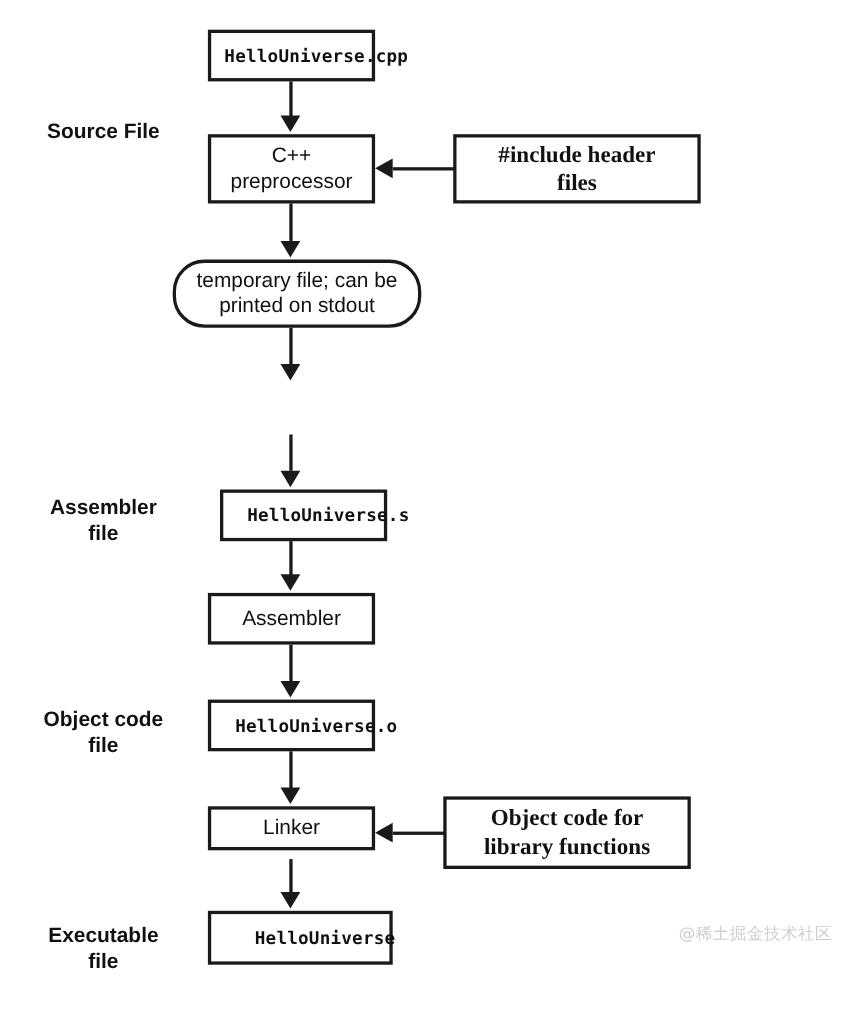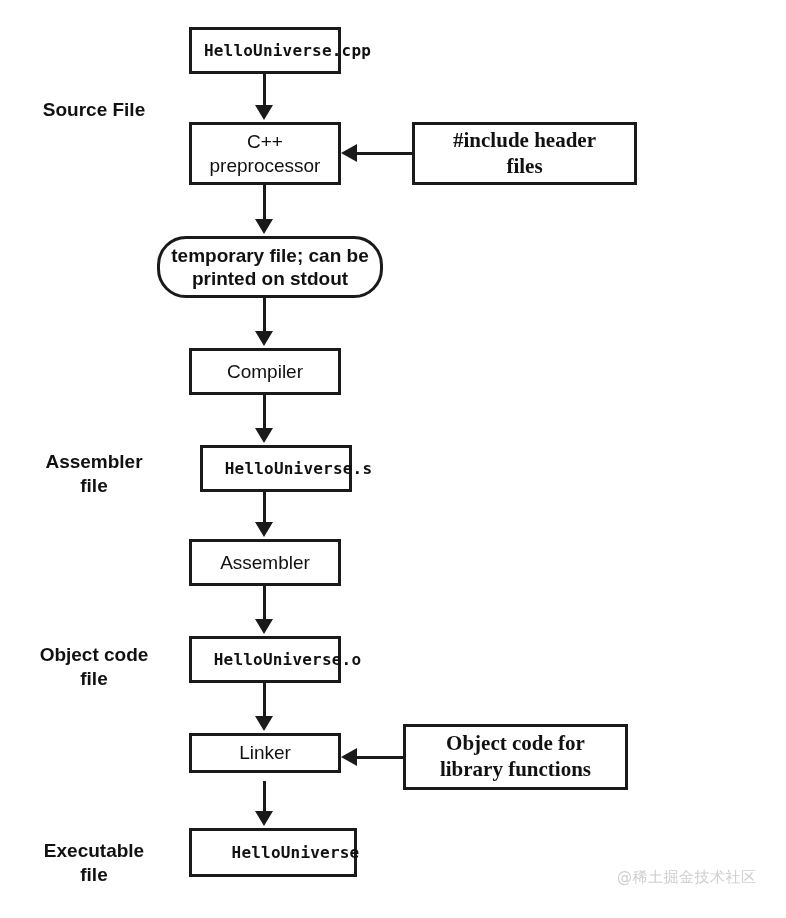--- a/index.html
+++ b/index.html
@@ -37,21 +37,21 @@
     padding-left: 45px;
   }
   .node.proc {
     font-family: "Liberation Sans", sans-serif;
     font-size: 19px;
     font-weight: 400;
   }
   .node.note {
     font-family: "Liberation Sans", sans-serif;
     font-size: 19px;
-    font-weight: 700;
+    font-weight: 400;
     border-radius: 29px;
   }
   .node.side {
     font-family: Liberation Serif, serif;
     font-size: 21px;
     font-weight: 700;
   }
 
   
   .stage-label {
@@ -101,40 +101,39 @@
     color: #cfcfcf;
     letter-spacing: 0.5px;
     white-space: nowrap;
   }
 </style>
 </head>
 <body>
 
 <div id="stage">
 
-  <div class="stage-label" style="left:28px; top:98px; width:132px;">Source File</div>
+  <div class="stage-label" style="left:28px; top:108px; width:132px;">Source File</div>
 
   <div class="stage-label" style="left:28px; top:450px; width:132px;">Assembler
 file</div>
 
   <div class="stage-label" style="left:28px; top:643px; width:132px;">Object code
 file</div>
 
   <div class="stage-label" style="left:28px; top:839px; width:132px;">Executable
 file</div>
 
   <div class="node mono" style="left:189px; top:27px; width:152px; height:47px;">HelloUniverse.cpp</div>
 
   <div class="node proc" style="left:189px; top:122px; width:152px; height:63px; white-space:pre-line;">C++
 preprocessor</div>
 
   <div class="node note" style="left:157px; top:236px; width:226px; height:62px; white-space:pre-line;">temporary file; can be
 printed on stdout</div>
 
-  <div class="node proc" style="left:189px; top:348px; width:152px; height:47px;">Compiler</div>
 
   <div class="node mono" style="left:200px; top:445px; width:152px; height:47px;">HelloUniverse.s</div>
 
   <div class="node proc" style="left:189px; top:539px; width:152px; height:47px;">Assembler</div>
 
   <div class="node mono" style="left:189px; top:636px; width:152px; height:47px;">HelloUniverse.o</div>
 
   <div class="node proc" style="left:189px; top:733px; width:152px; height:40px;">Linker</div>
 
   <div class="node mono" style="left:189px; top:828px; width:168px; height:49px;">HelloUniverse</div>
@@ -168,15 +167,15 @@
 
   <div class="vline" style="left:263px; top:781px; height:31px;"></div>
   <div class="arrow-down" style="left:255px; top:811px;"></div>
 
   <div class="hline" style="left:357px; top:152px; width:56px;"></div>
   <div class="arrow-left" style="left:341px; top:144px;"></div>
 
   <div class="hline" style="left:357px; top:756px; width:47px;"></div>
   <div class="arrow-left" style="left:341px; top:748px;"></div>
 
-  <div class="watermark" style="left:617px; top:868px;">@稀土掘金技术社区</div>
+  <div class="watermark" style="left:617px; top:840px;">@稀土掘金技术社区</div>
 
 </div>
 
 </body></html>

